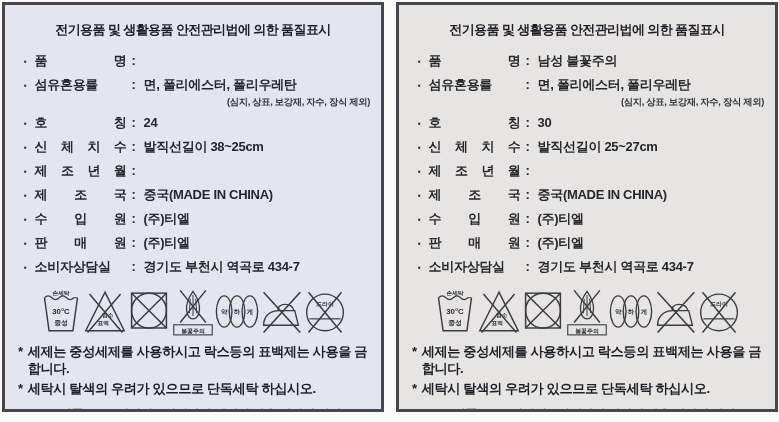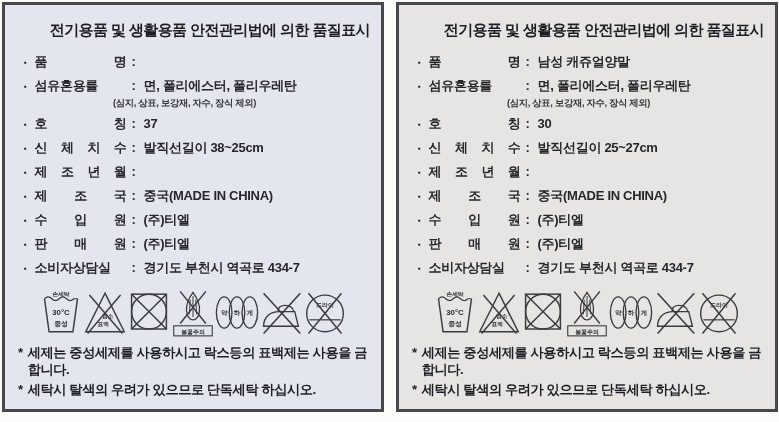--- a/index.html
+++ b/index.html
@@ -9,33 +9,33 @@
     -webkit-font-smoothing:antialiased;
   }
   .wrap{display:flex;gap:12px;padding:2px 1px 0 2px;box-sizing:border-box;}
   .card{
     box-sizing:border-box;height:410px;border:3px solid #47474c;
     padding:8px 11px 6px;flex:1;overflow:hidden;
   }
   .card.left{background:#e3e6ee;}
   .card.right{background:#e7e5e3;}
   .title{
-    text-align:right;font-weight:bold;font-size:15px;letter-spacing:-0.6px;
+    text-align:center;font-weight:bold;font-size:13px;letter-spacing:-0.6px;
     color:#1d1d23;margin:8px 0 13px;
   }
   .rows{margin-left:8px;}
   .row{
     display:flex;align-items:baseline;margin-bottom:6px;
     font-size:13px;font-weight:bold;color:#26262b;letter-spacing:-0.3px;
   }
   .bl{font-size:8px;margin-right:8px;align-self:center;color:#222;}
   .rl{width:92px;display:inline-block;text-align:justify;text-align-last:justify;white-space:nowrap;}
   .rc{margin:0 8px 0 5px;}
   .rv{white-space:nowrap;}
-  .fiber-note{font-size:9.3px;font-weight:bold;color:#33333a;margin:-4px 0 5px 89px;letter-spacing:-0.3px;}
+  .fiber-note{font-size:9.3px;font-weight:bold;color:#33333a;margin:-4px 0 5px 50px;letter-spacing:-0.3px;text-align:right;}
   .syms{display:flex;justify-content:center;align-items:center;margin:8px 0 4px;}
   .sym{width:44px;height:55px;display:block;}
   .notes{font-size:13.2px;font-weight:bold;color:#1e1e25;margin:4px 0 0 2px;letter-spacing:-0.4px;}
   .note{display:flex;margin-bottom:3px;line-height:1.3;}
   .star{margin-right:5px;}
   .footer{
     text-align:center;font-size:12.2px;font-weight:bold;color:#1e1e25;
     margin-top:8px;line-height:1.55;letter-spacing:-0.4px;
   }
 </style>
@@ -57,21 +57,21 @@
         <span class="bl">▪</span>
         <span class="rl">섬유혼용률</span>
         <span class="rc">:</span>
         <span class="rv">면, 폴리에스터, 폴리우레탄</span>
       </div>
       <div class="fiber-note">(심지, 상표, 보강재, 자수, 장식 제외)</div>
       <div class="row">
         <span class="bl">▪</span>
         <span class="rl">호 칭</span>
         <span class="rc">:</span>
-        <span class="rv">37</span>
+        <span class="rv">24</span>
       </div>
       <div class="row">
         <span class="bl">▪</span>
         <span class="rl">신 체 치 수</span>
         <span class="rc">:</span>
         <span class="rv">발직선길이 38~25cm</span>
       </div>
       <div class="row">
         <span class="bl">▪</span>
         <span class="rl">제 조 년 월</span>
@@ -174,21 +174,21 @@
   </div>
 
   <div class="card right">
     <div class="title">전기용품 및 생활용품 안전관리법에 의한 품질표시</div>
 
     <div class="rows">
       <div class="row">
         <span class="bl">▪</span>
         <span class="rl">품 명</span>
         <span class="rc">:</span>
-        <span class="rv">남성 캐쥬얼양말</span>
+        <span class="rv">남성 불꽃주의</span>
       </div>
       <div class="row">
         <span class="bl">▪</span>
         <span class="rl">섬유혼용률</span>
         <span class="rc">:</span>
         <span class="rv">면, 폴리에스터, 폴리우레탄</span>
       </div>
       <div class="fiber-note">(심지, 상표, 보강재, 자수, 장식 제외)</div>
       <div class="row">
         <span class="bl">▪</span>

